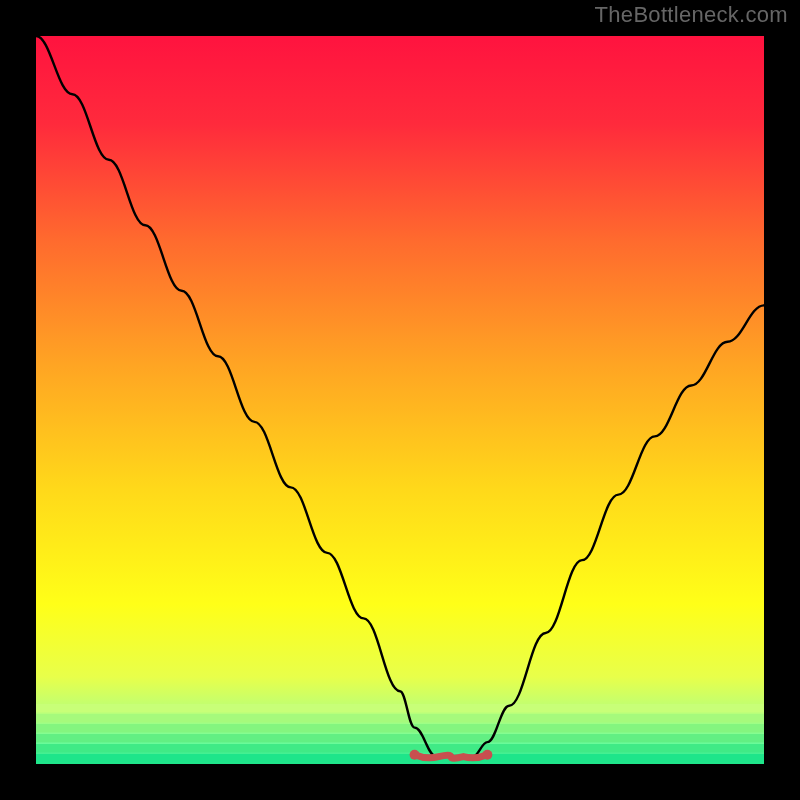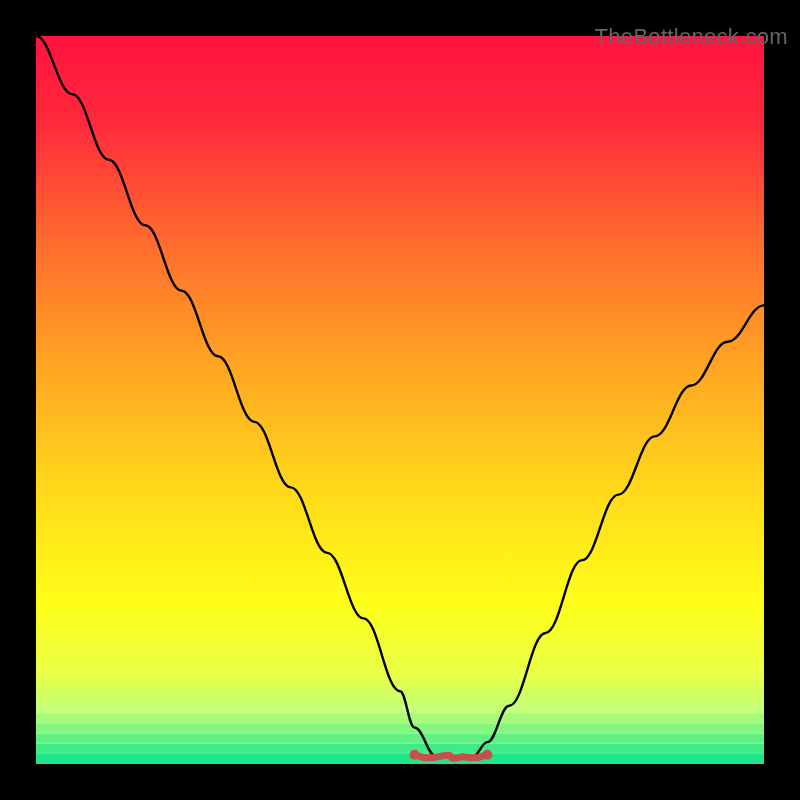--- a/index.html
+++ b/index.html
@@ -12,21 +12,21 @@
     overflow: hidden;
   }
   .frame {
     position: relative;
     width: 800px;
     height: 800px;
     background: #000;
   }
   .watermark {
     position: absolute;
-    top: 24px;
+    top: 2px;
     right: 12px;
     color: #666;
     font-size: 22px;
     font-weight: 500;
     letter-spacing: 0.3px;
     z-index: 10;
   }
   .plot-area {
     position: absolute;
     left: 36px;

